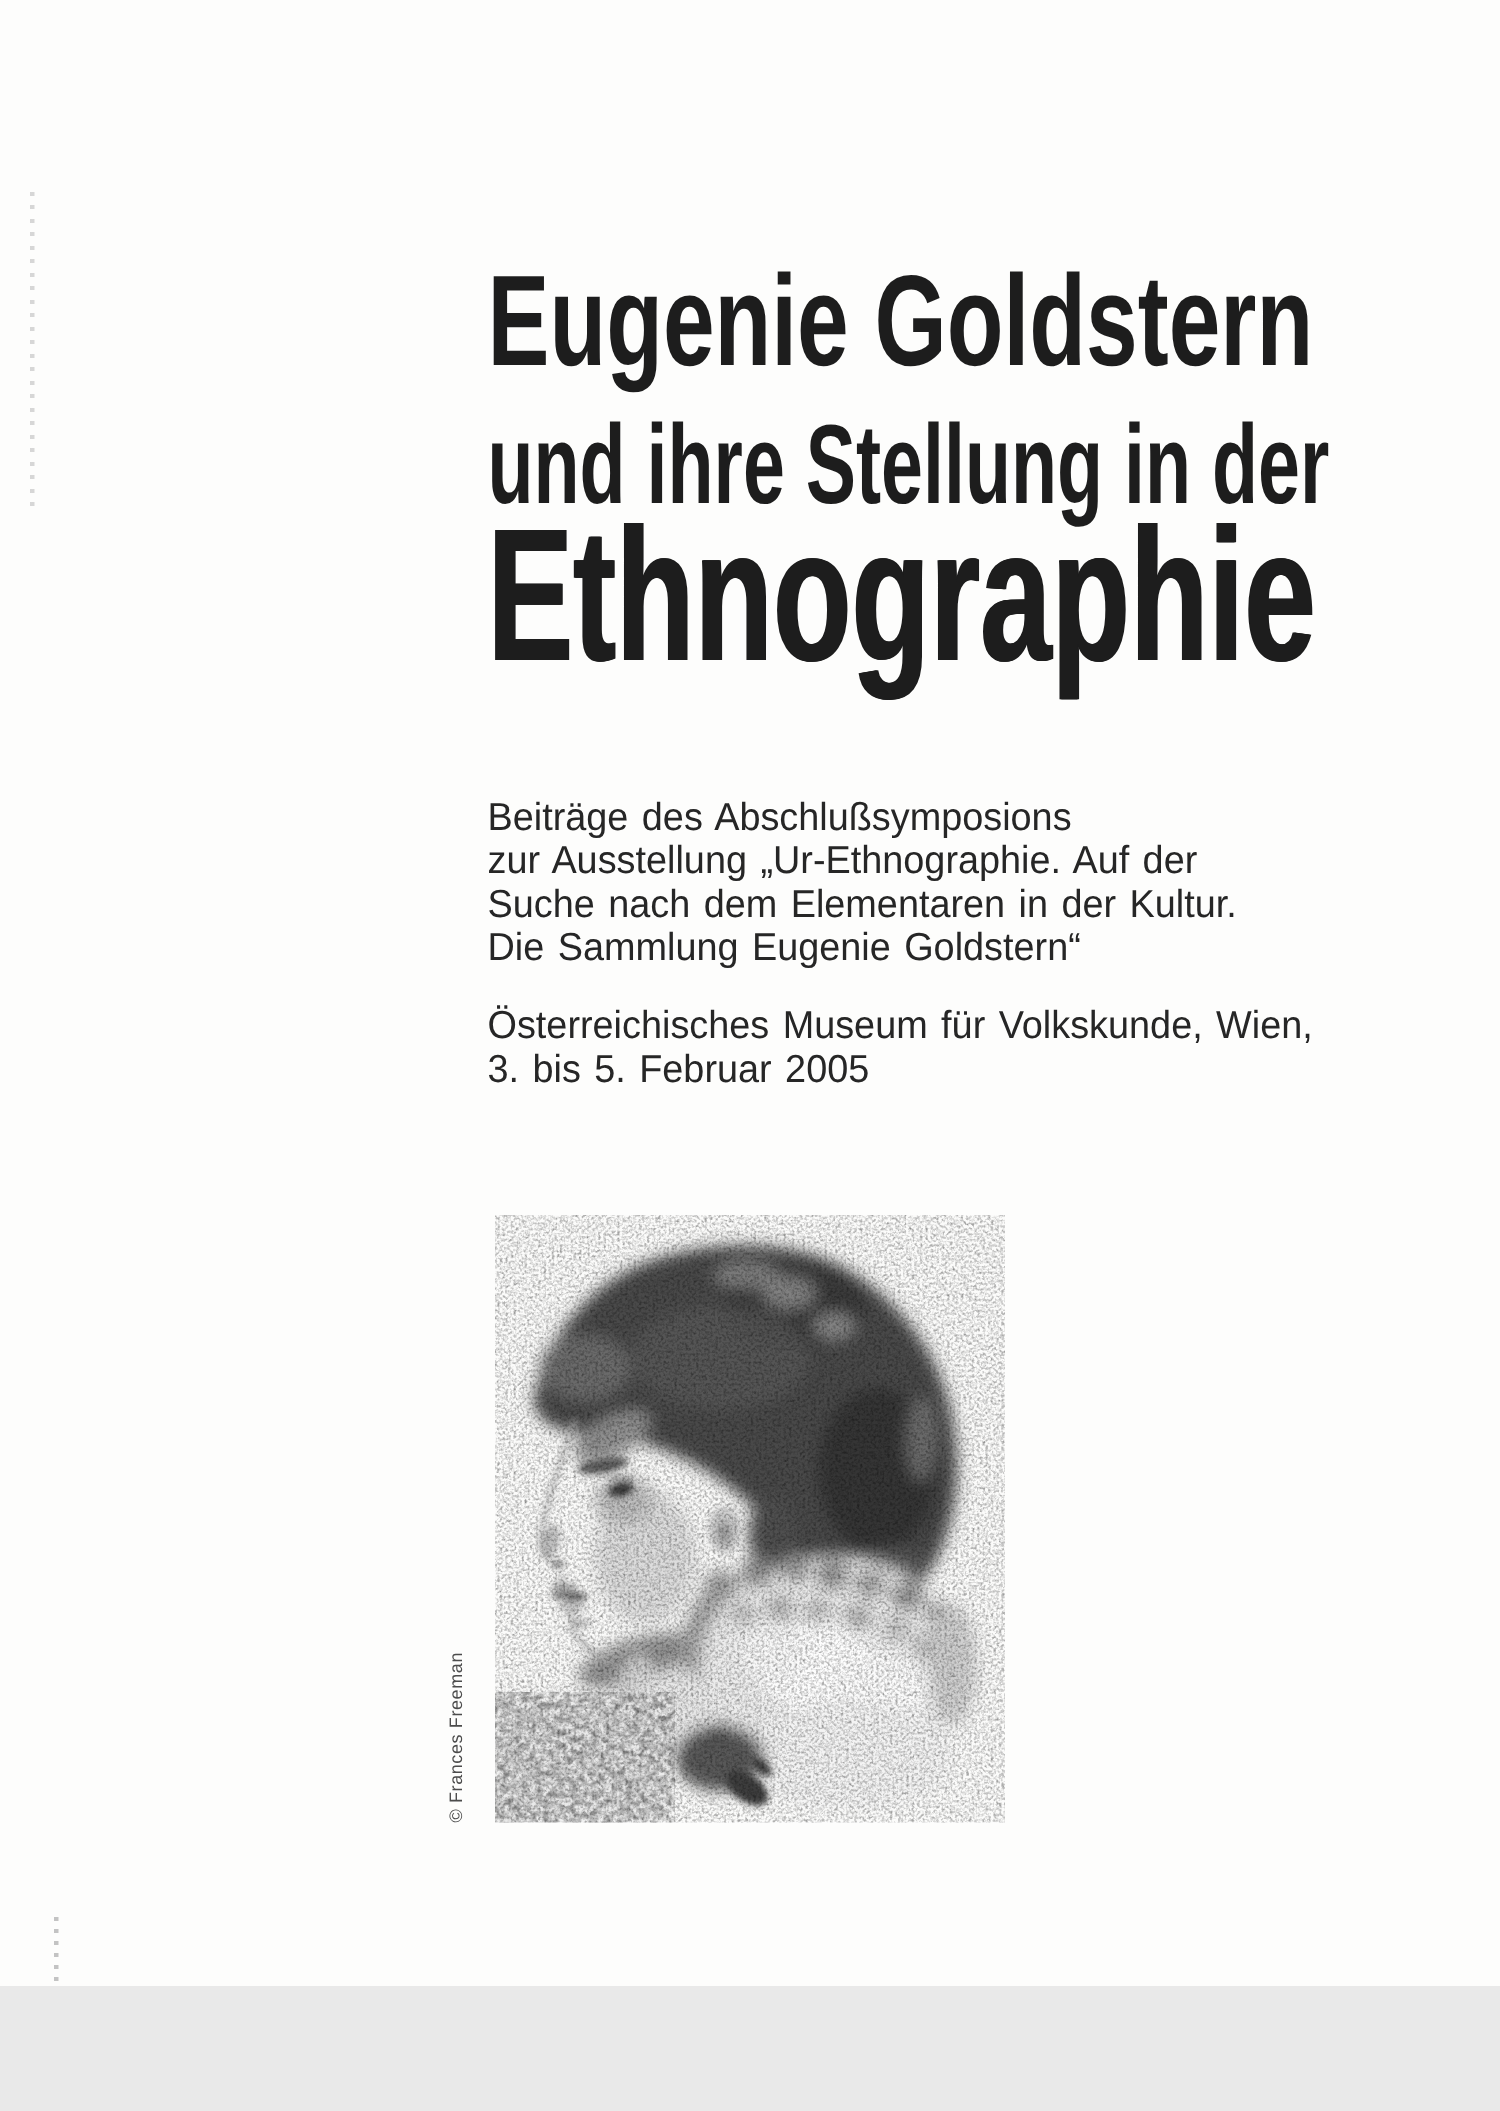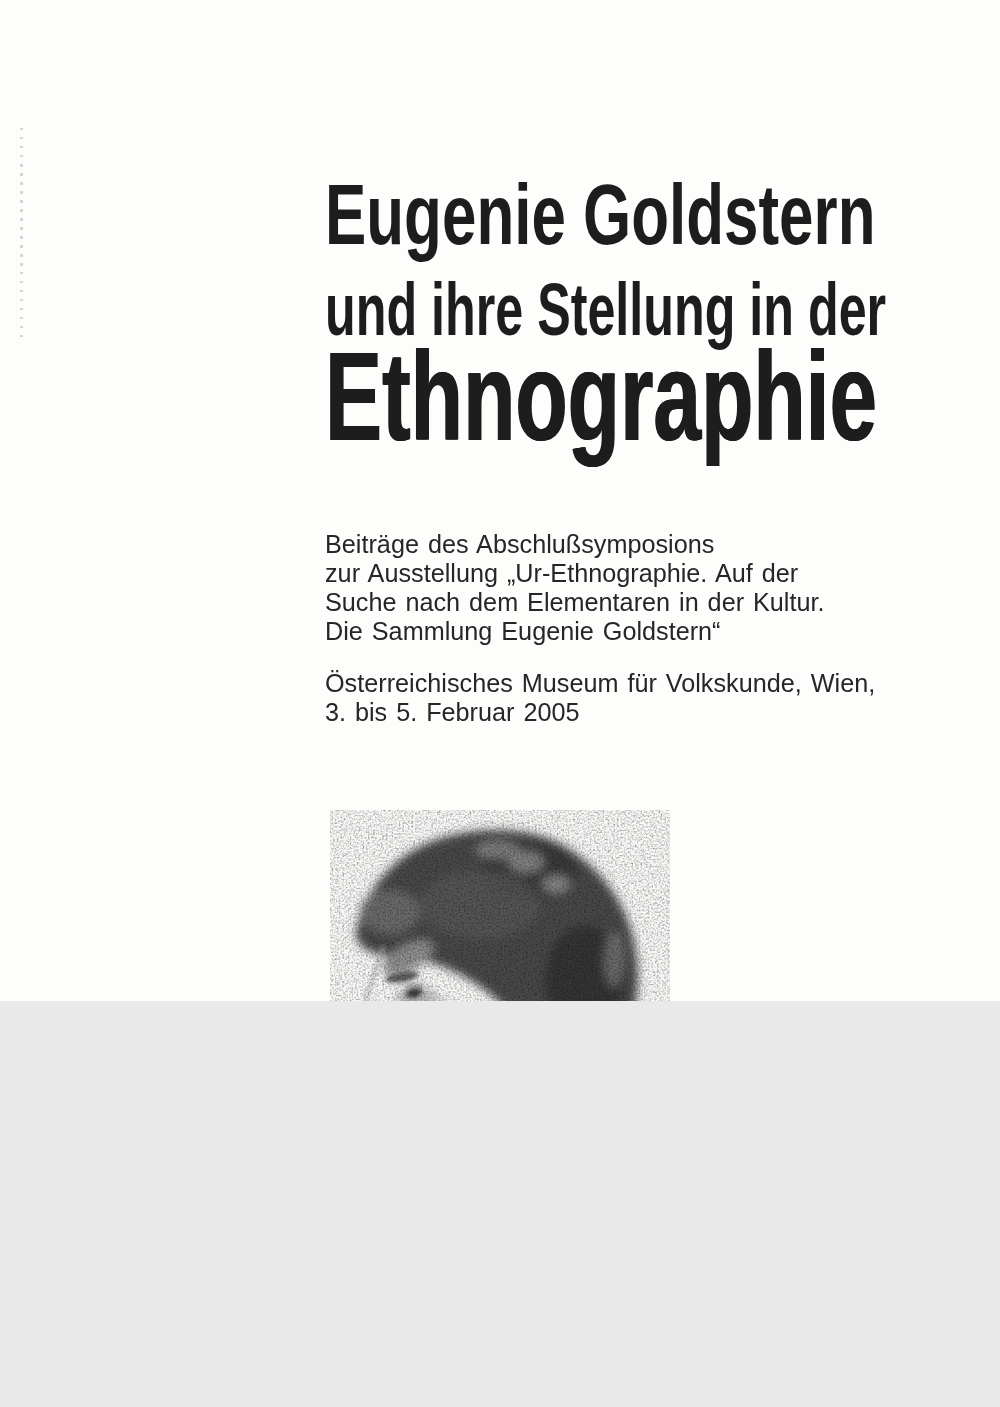--- a/index.html
+++ b/index.html
@@ -1,18 +1,18 @@
 <!DOCTYPE html>
 <html><head>
 <meta charset="utf-8">
 <style>
   html,body{margin:0;padding:0;background:#e9e9e9;}
   .page{
     position:relative;
-    width:1000px;height:1001px;
+    width:1000px;height:1324px;
     background:#fdfdfc;
     overflow:hidden;
     font-family:"Liberation Sans", sans-serif;
     color:#1f1f1f;
   }
   
   .title-line{
     position:absolute;left:325px;
     font-weight:bold;
     line-height:1;

